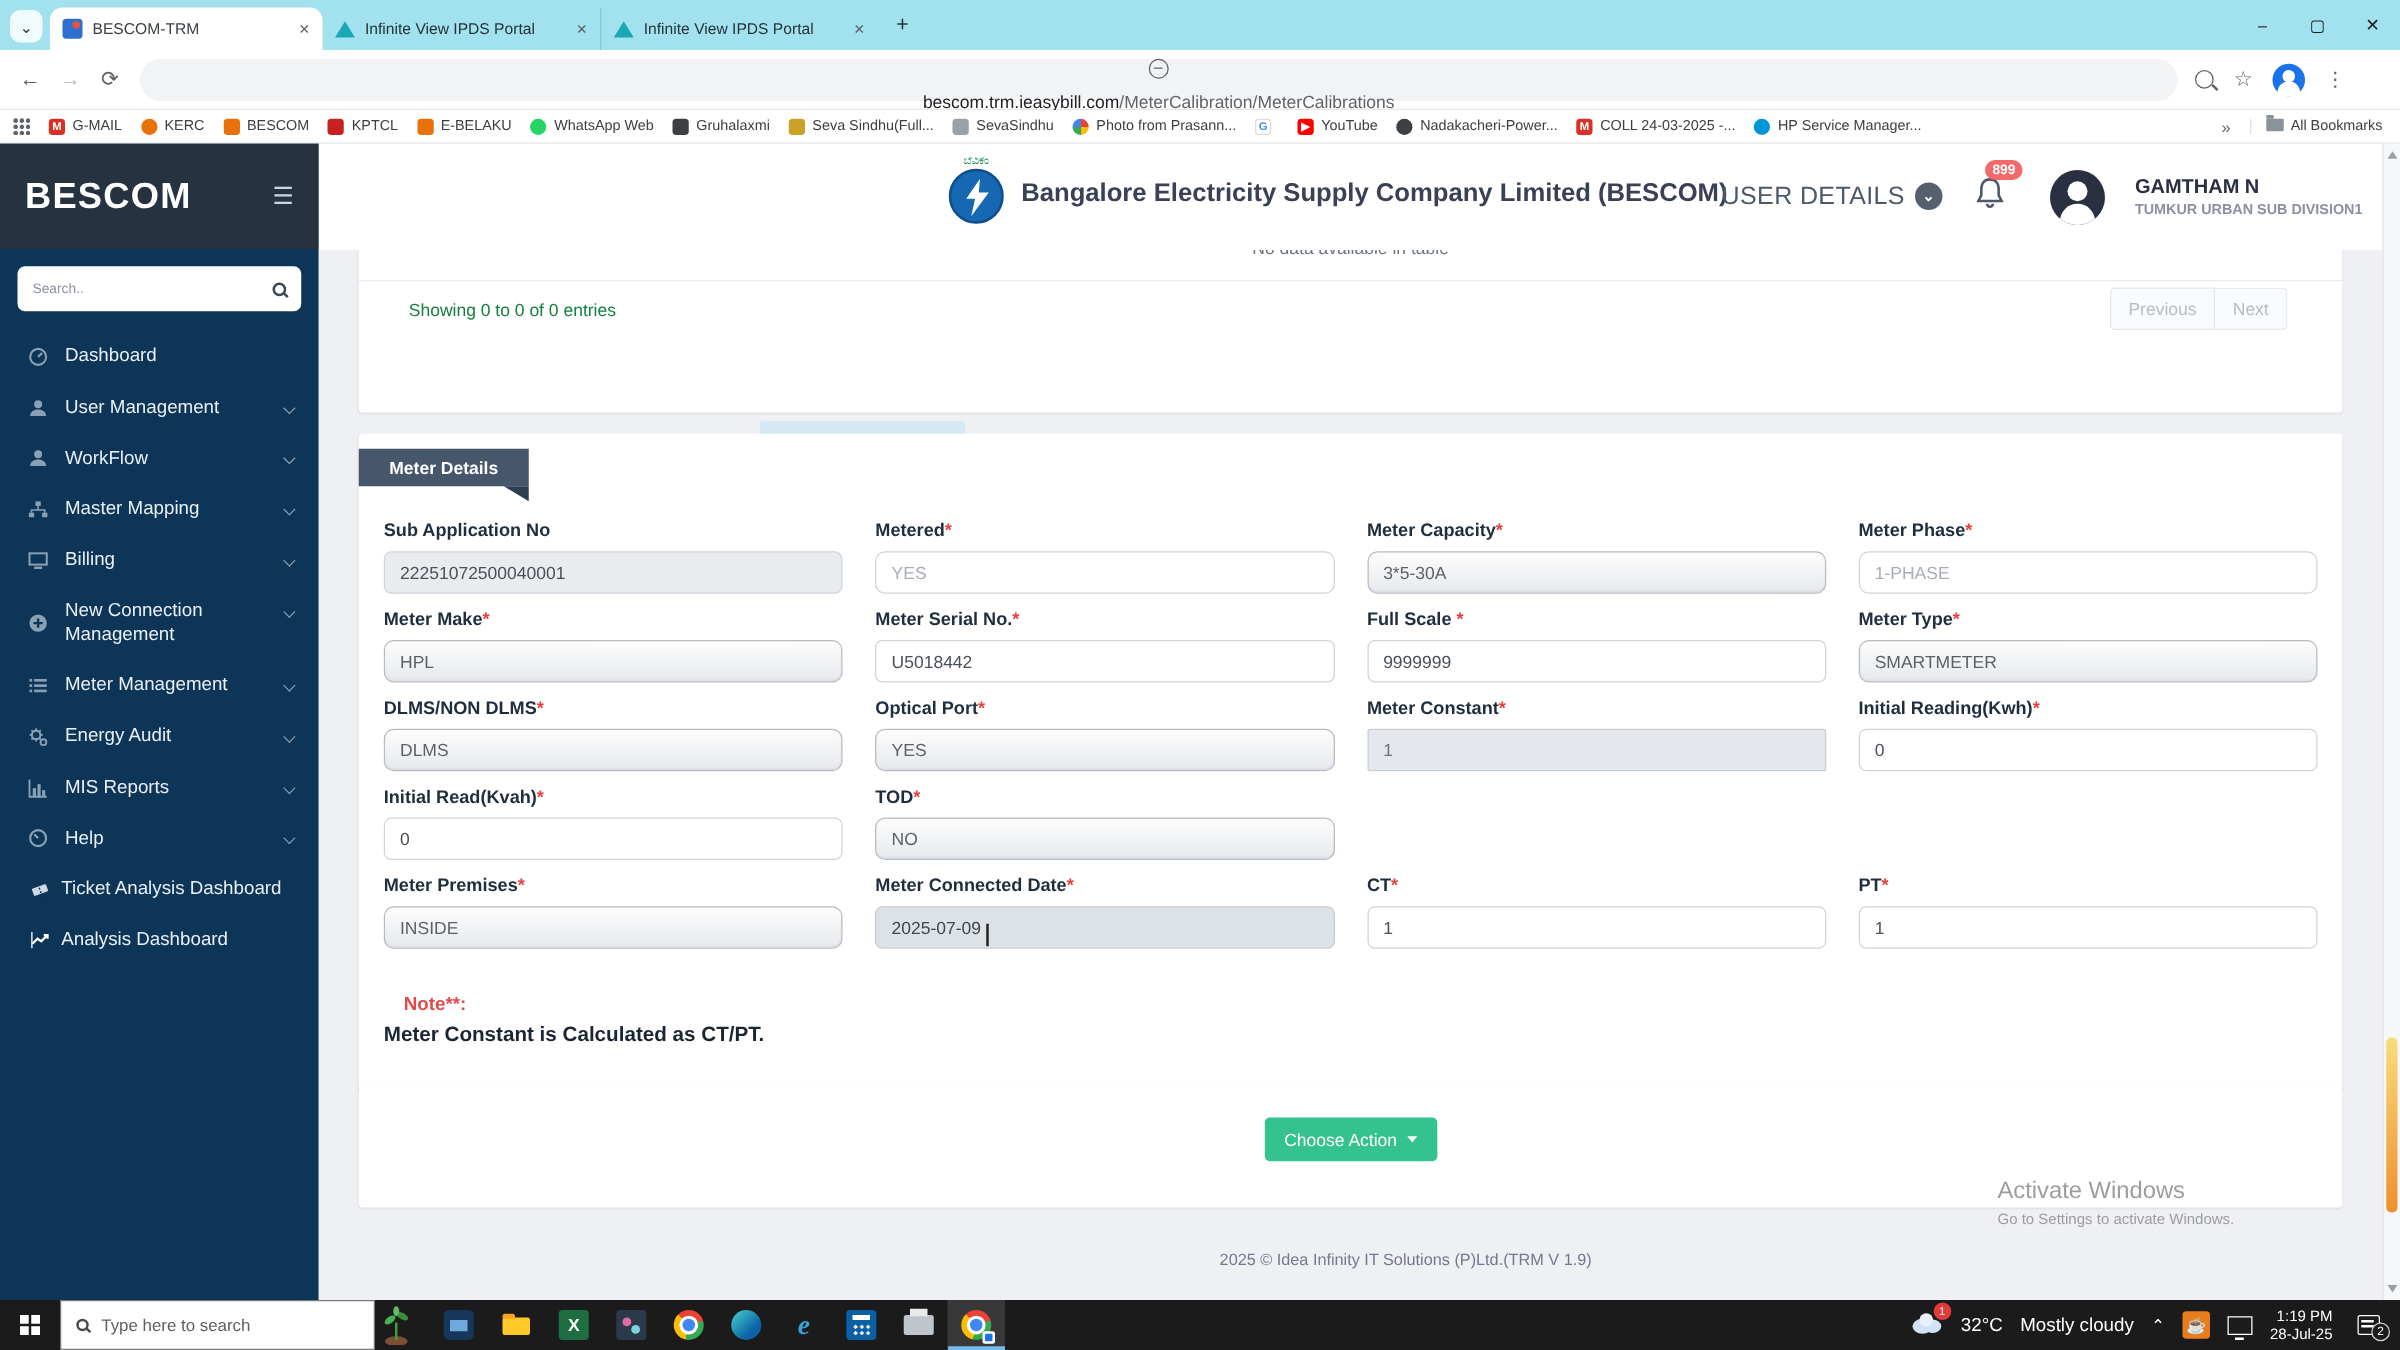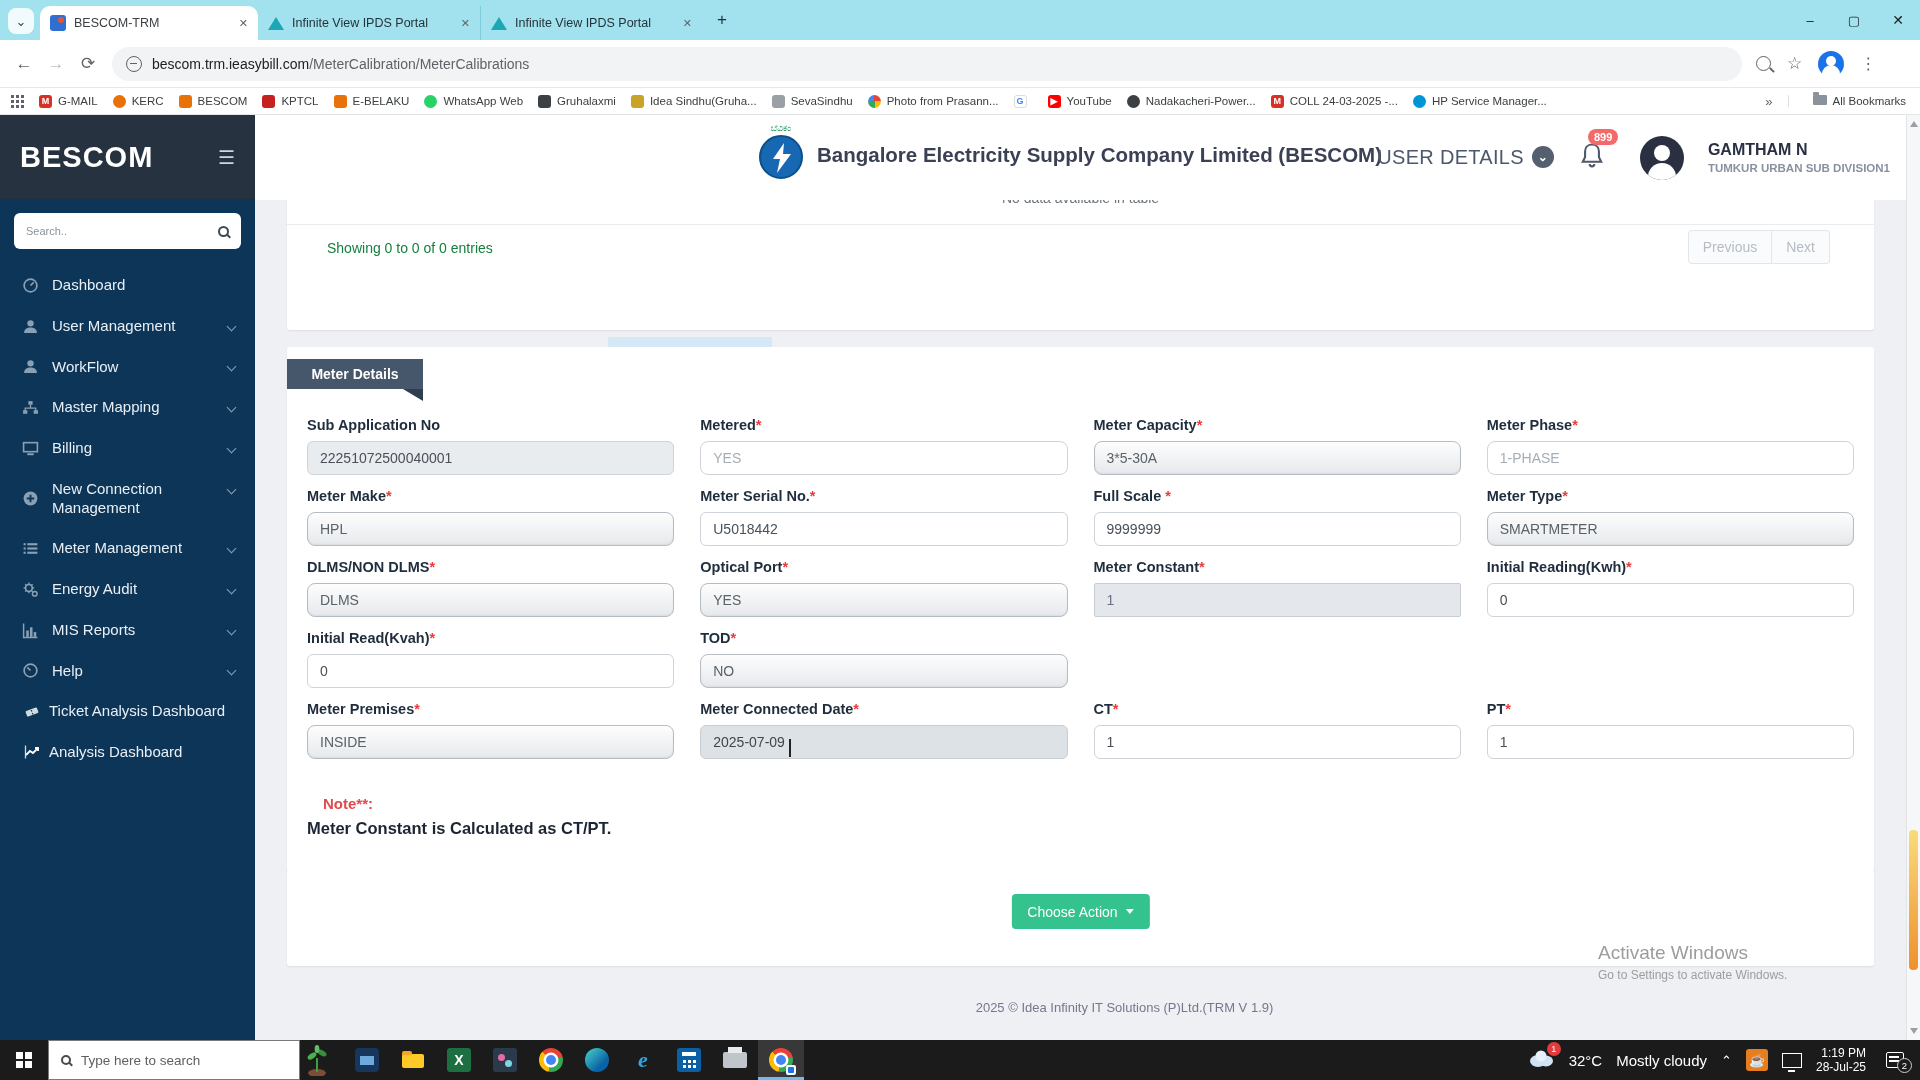--- a/index.html
+++ b/index.html
@@ -17,21 +17,21 @@
   .fav-trm::after { content:""; position:absolute; right:2px; top:2px; width:6px; height:6px; border-radius:50%; background:#e5533c; }
   .fav-ipds { width:0; height:0; border-left:8px solid transparent; border-right:8px solid transparent; border-bottom:13px solid #1ba8b5; flex:none; }
   .newtab { width:28px; height:28px; margin:0 0 6px 6px; display:flex; align-items:center; justify-content:center; color:#1f3038; font-size:17px; }
   .wincontrols { margin-left:auto; display:flex; height:40px; align-items:center; }
   .winbtn { width:44px; height:40px; display:flex; align-items:center; justify-content:center; color:#1b1b1b; font-size:13px; }
   .winbtn.close { font-size:14px; }
 
   .toolbar { position:absolute; left:0; top:40px; width:1920px; height:48px; background:#fff; display:flex; align-items:center; border-bottom:1px solid #e6e8ea; }
   .navic { width:32px; text-align:center; font-size:17px; color:#5f6368; }
   .navic.fwd { color:#bdc1c6; }
-  .urlpill { margin-left:8px; width:1630px; height:34px; background:#f1f3f4; border-radius:17px; display:flex; align-items:center; padding:0 14px; gap:10px; }
+  .urlpill { margin-left:8px; width:1630px; height:34px; background:#f1f3f4; border-radius:17px; display:flex; align-items:center; padding:0 14px; gap:10px;flex-direction:column; }
   .tuneic { width:16px; height:16px; border:1.6px solid #5f6368; border-radius:50%; position:relative; flex:none; }
   .tuneic::after { content:""; position:absolute; left:3px; top:6px; width:7px; height:1.6px; background:#5f6368; }
   .urltext { font-size:14px; color:#202124; white-space:nowrap; }
   .urltext .path { color:#5f6368; }
   .tb-right { display:flex; align-items:center; margin-left:14px; gap:16px; }
   .ic-zoom { width:15px; height:15px; border:1.8px solid #5f6368; border-radius:50%; position:relative; }
   .ic-zoom::after { content:""; position:absolute; width:6px; height:1.8px; background:#5f6368; transform:rotate(45deg); right:-5px; bottom:-1px; }
   .ic-star { font-size:17px; color:#5f6368; }
   .profileic { width:26px; height:26px; border-radius:50%; background:#1a73e8; position:relative; }
   .profileic::before { content:""; position:absolute; left:8px; top:5px; width:10px; height:10px; border-radius:50%; background:#fff; }
@@ -44,21 +44,21 @@
   .bm { display:flex; align-items:center; gap:6px; font-size:11.5px; color:#3c4043; white-space:nowrap; }
   .bmfav { width:13px; height:13px; border-radius:3px; flex:none; display:flex; align-items:center; justify-content:center; color:#fff; font-size:9px; font-weight:700; }
   .bm0 .bmfav{background:#d93025;} .bm1 .bmfav{background:#e8710a;border-radius:50%;} .bm2 .bmfav{background:#e8710a;}
   .bm3 .bmfav{background:#c5221f;} .bm4 .bmfav{background:#e8710a;} .bm5 .bmfav{background:#25d366;border-radius:50%;}
   .bm6 .bmfav{background:#3c4043;} .bm7 .bmfav{background:#c9a227;} .bm8 .bmfav{background:#9aa0a6;}
   .bm9 .bmfav{background:conic-gradient(#ea4335 0 25%,#fbbc05 25% 50%,#34a853 50% 75%,#4285f4 75%);border-radius:50%;}
   .bm10 .bmfav{background:#fff;border:1px solid #dadce0;color:#4285f4;} 
   .bm11 .bmfav{background:#ff0000;} .bm12 .bmfav{background:#3c4043;border-radius:50%;}
   .bm13 .bmfav{background:#d93025;} .bm14 .bmfav{background:#0096d6;border-radius:50%;}
   .bm-overflow { margin-left:auto; color:#5f6368; font-size:13px; }
-  .allbm { display:flex; align-items:flex-start; gap:6px; font-size:11.5px; color:#3c4043; border-left:1px solid #e0e0e0; padding-left:24px; margin-right:4px; }
+  .allbm { display:flex; align-items:flex-start; gap:6px; font-size:11.5px; color:#3c4043; border-left:1px solid #e0e0e0; padding-left:12px; margin-right:4px; }
   .folderic { width:14px; height:10px; background:#8a939b; border-radius:1px; position:relative; }
   .folderic::before { content:""; position:absolute; left:0; top:-3px; width:6px; height:3px; background:#8a939b; border-radius:1px 1px 0 0; }
 
   
   .sidebar { position:absolute; left:0; top:115px; width:255px; height:925px; background:#0c3557; }
   .brand { height:84px; background:#26323f; display:flex; align-items:center; justify-content:space-between; padding:0 20px; }
   .brandname { color:#fff; font-size:29px; font-weight:800; letter-spacing:1px; }
   .hamburger { color:#cdd6e0; font-size:19px; }
   .sbsearch { margin:14px 14px 10px; height:36px; background:#fff; border-radius:6px; display:flex; align-items:center; padding:0 12px; }
   .sbsearch input { border:none; outline:none; flex:1; font-size:11px; color:#56606a; font-family:inherit; background:transparent; }
@@ -271,21 +271,21 @@
   <div class="bm bm5">
       <span class="bmfav"></span>
       <span>WhatsApp Web</span>
     </div>
   <div class="bm bm6">
       <span class="bmfav"></span>
       <span>Gruhalaxmi</span>
     </div>
   <div class="bm bm7">
       <span class="bmfav"></span>
-      <span>Idea Sindhu(Gruha...</span>
+      <span>Seva Sindhu(Full...</span>
     </div>
   <div class="bm bm8">
       <span class="bmfav"></span>
       <span>SevaSindhu</span>
     </div>
   <div class="bm bm9">
       <span class="bmfav"></span>
       <span>Photo from Prasann...</span>
     </div>
   <div class="bm bm10">

